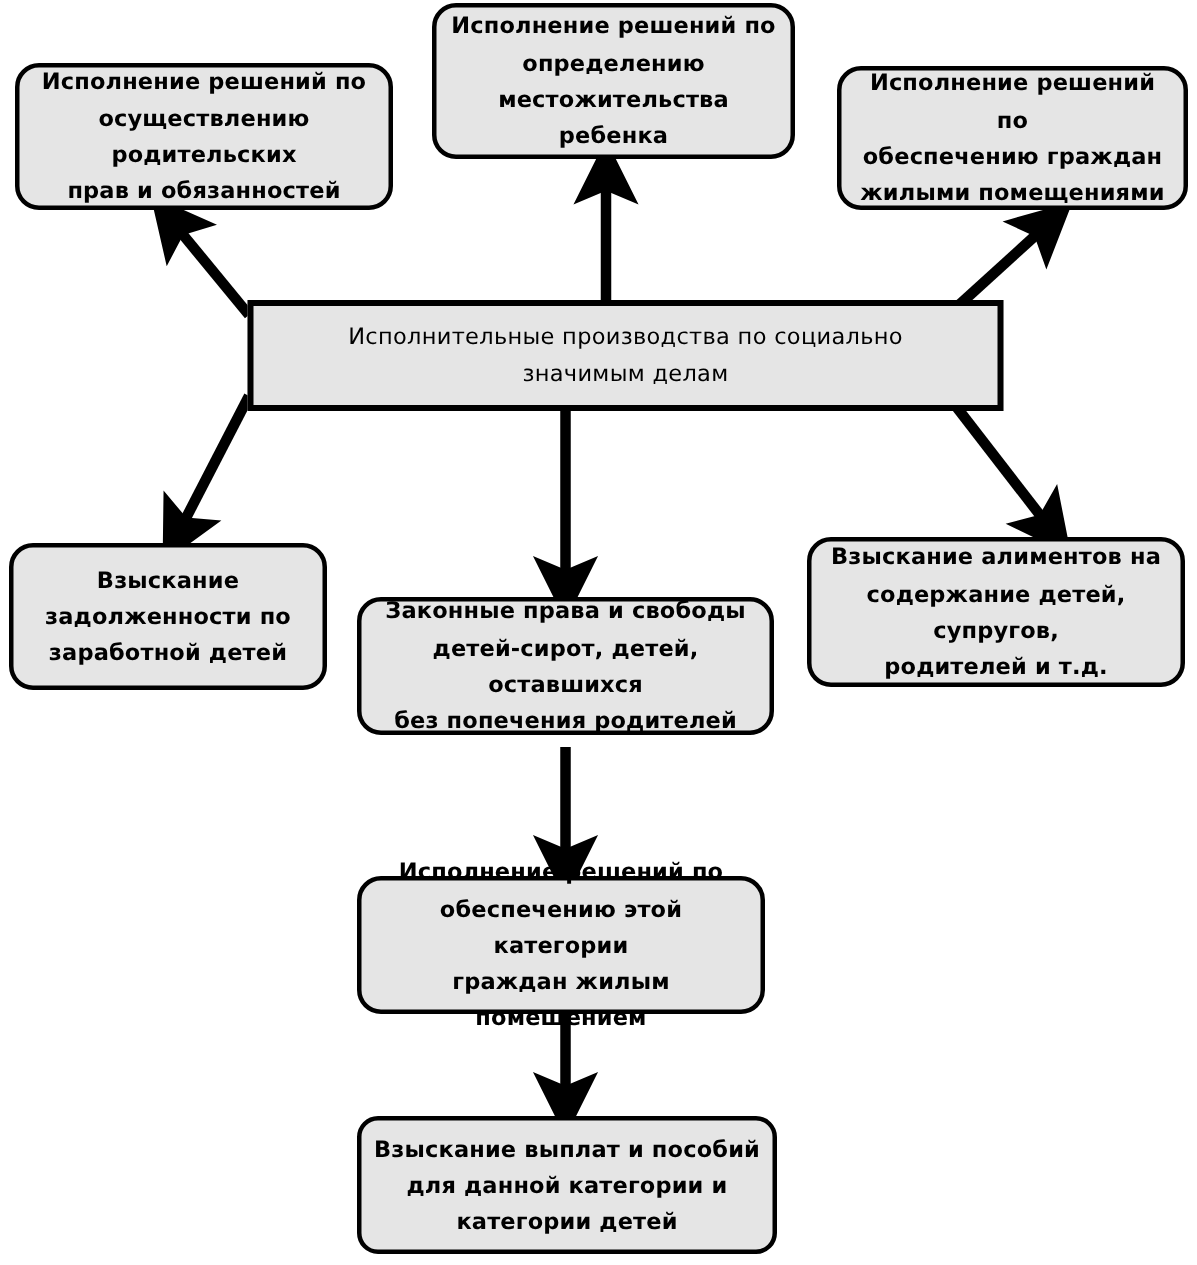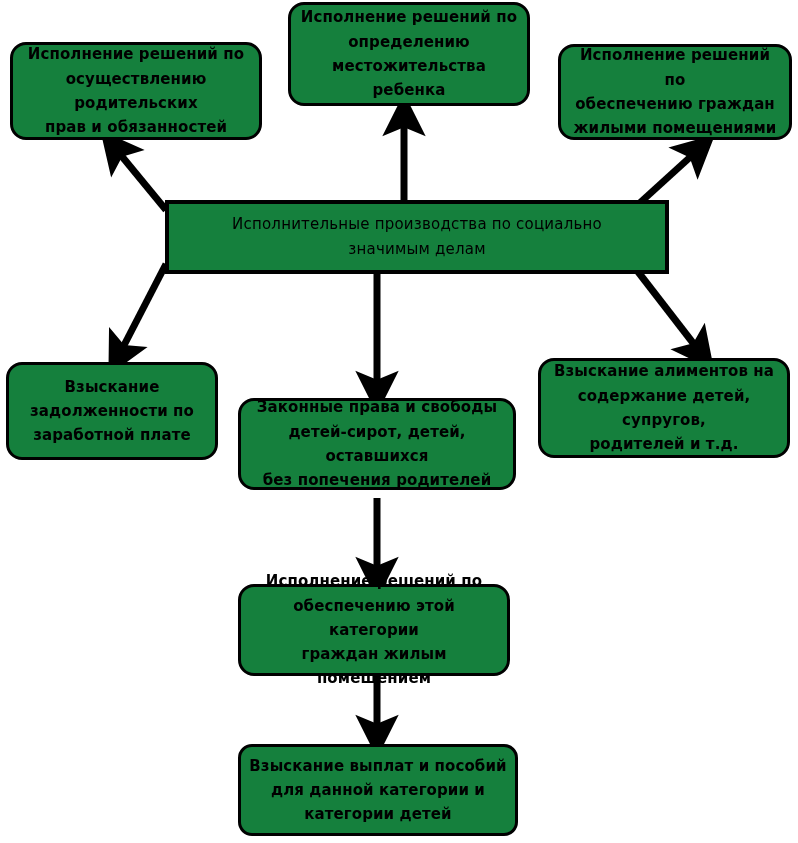--- a/index.html
+++ b/index.html
@@ -23,21 +23,21 @@
     left: 0;
     top: 0;
     width: 798px;
     height: 843px;
     pointer-events: none;
   }
   .node {
     position: absolute;
     box-sizing: border-box;
     border: 3px solid #000000;
-    background: #15803d;
+    background: #e5e5e5;
     display: flex;
     align-items: center;
     justify-content: center;
     text-align: center;
     z-index: 3;
   }
   .node.rounded {
     border-radius: 16px;
   }
   .node.sharp {
@@ -120,21 +120,21 @@
   </div>
 
   <div class="node sharp" id="node-root">
     <span class="node-label">Исполнительные производства по социально
 значимым делам</span>
   </div>
 
   <div class="node rounded" id="node-wage-debt">
     <span class="node-label">Взыскание
 задолженности по
-заработной плате</span>
+заработной детей</span>
   </div>
 
   <div class="node rounded" id="node-orphan-rights">
     <span class="node-label">Законные права и свободы
 детей-сирот, детей, оставшихся
 без попечения родителей</span>
   </div>
 
   <div class="node rounded" id="node-alimony">
     <span class="node-label">Взыскание алиментов на

